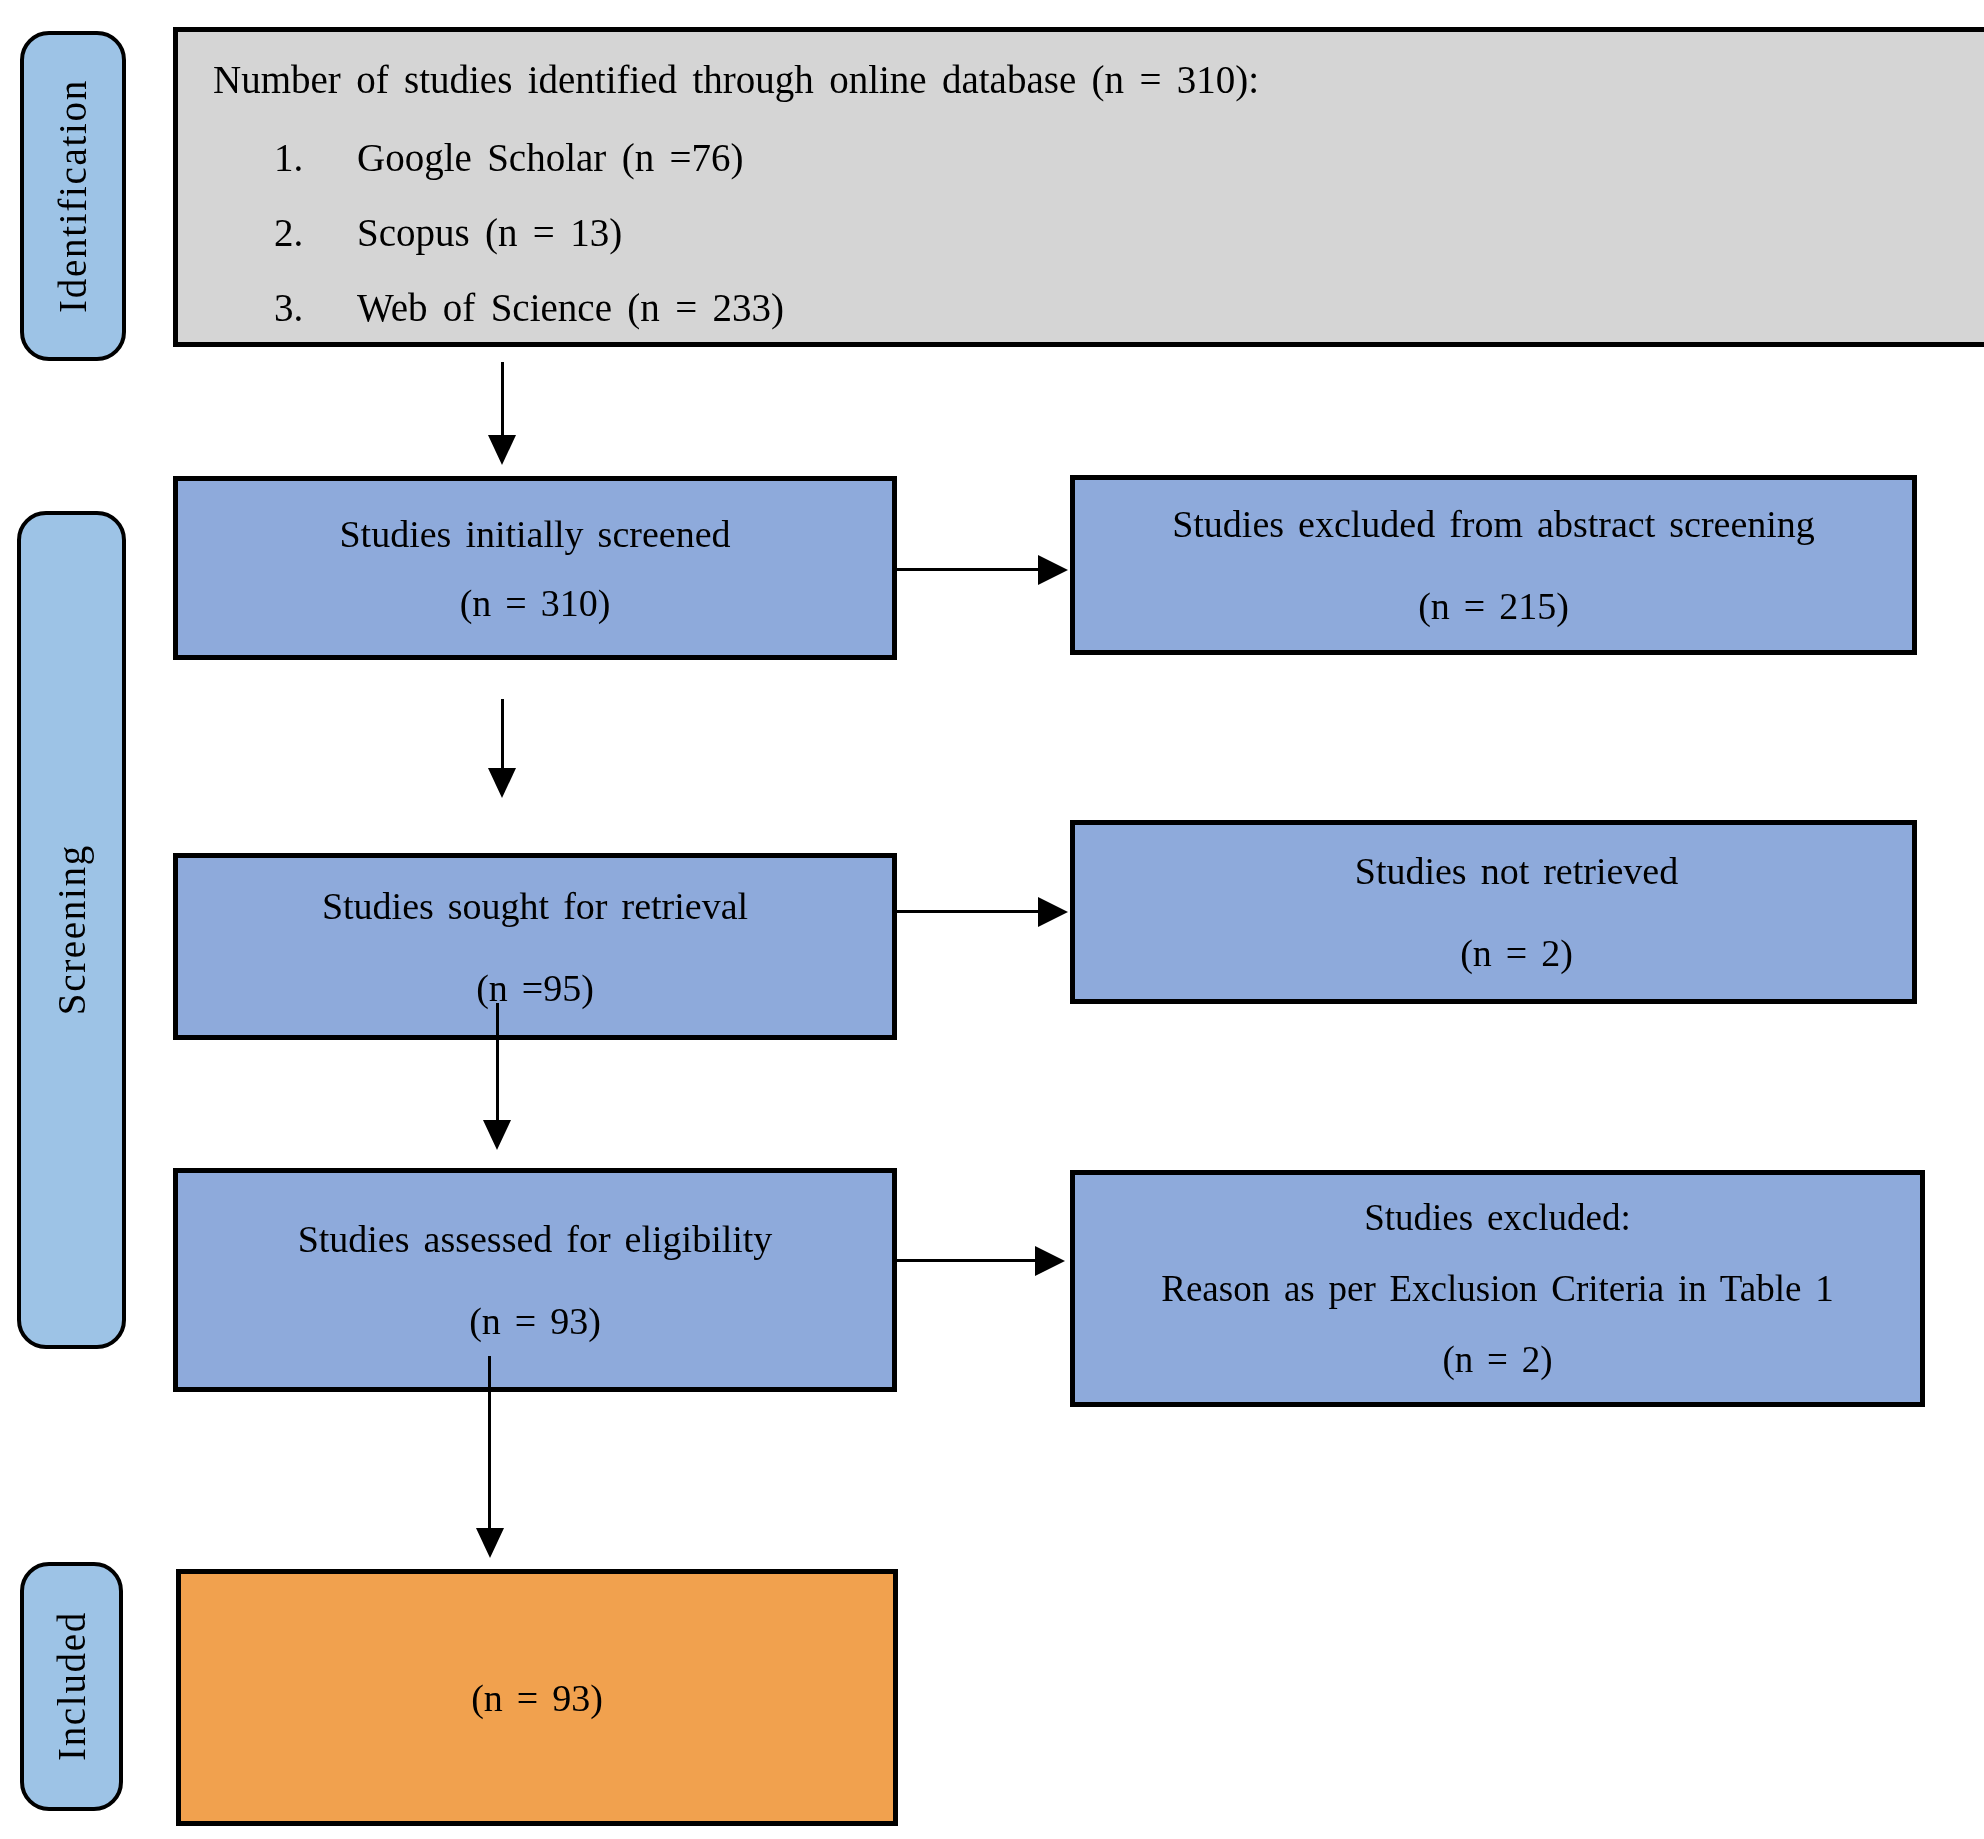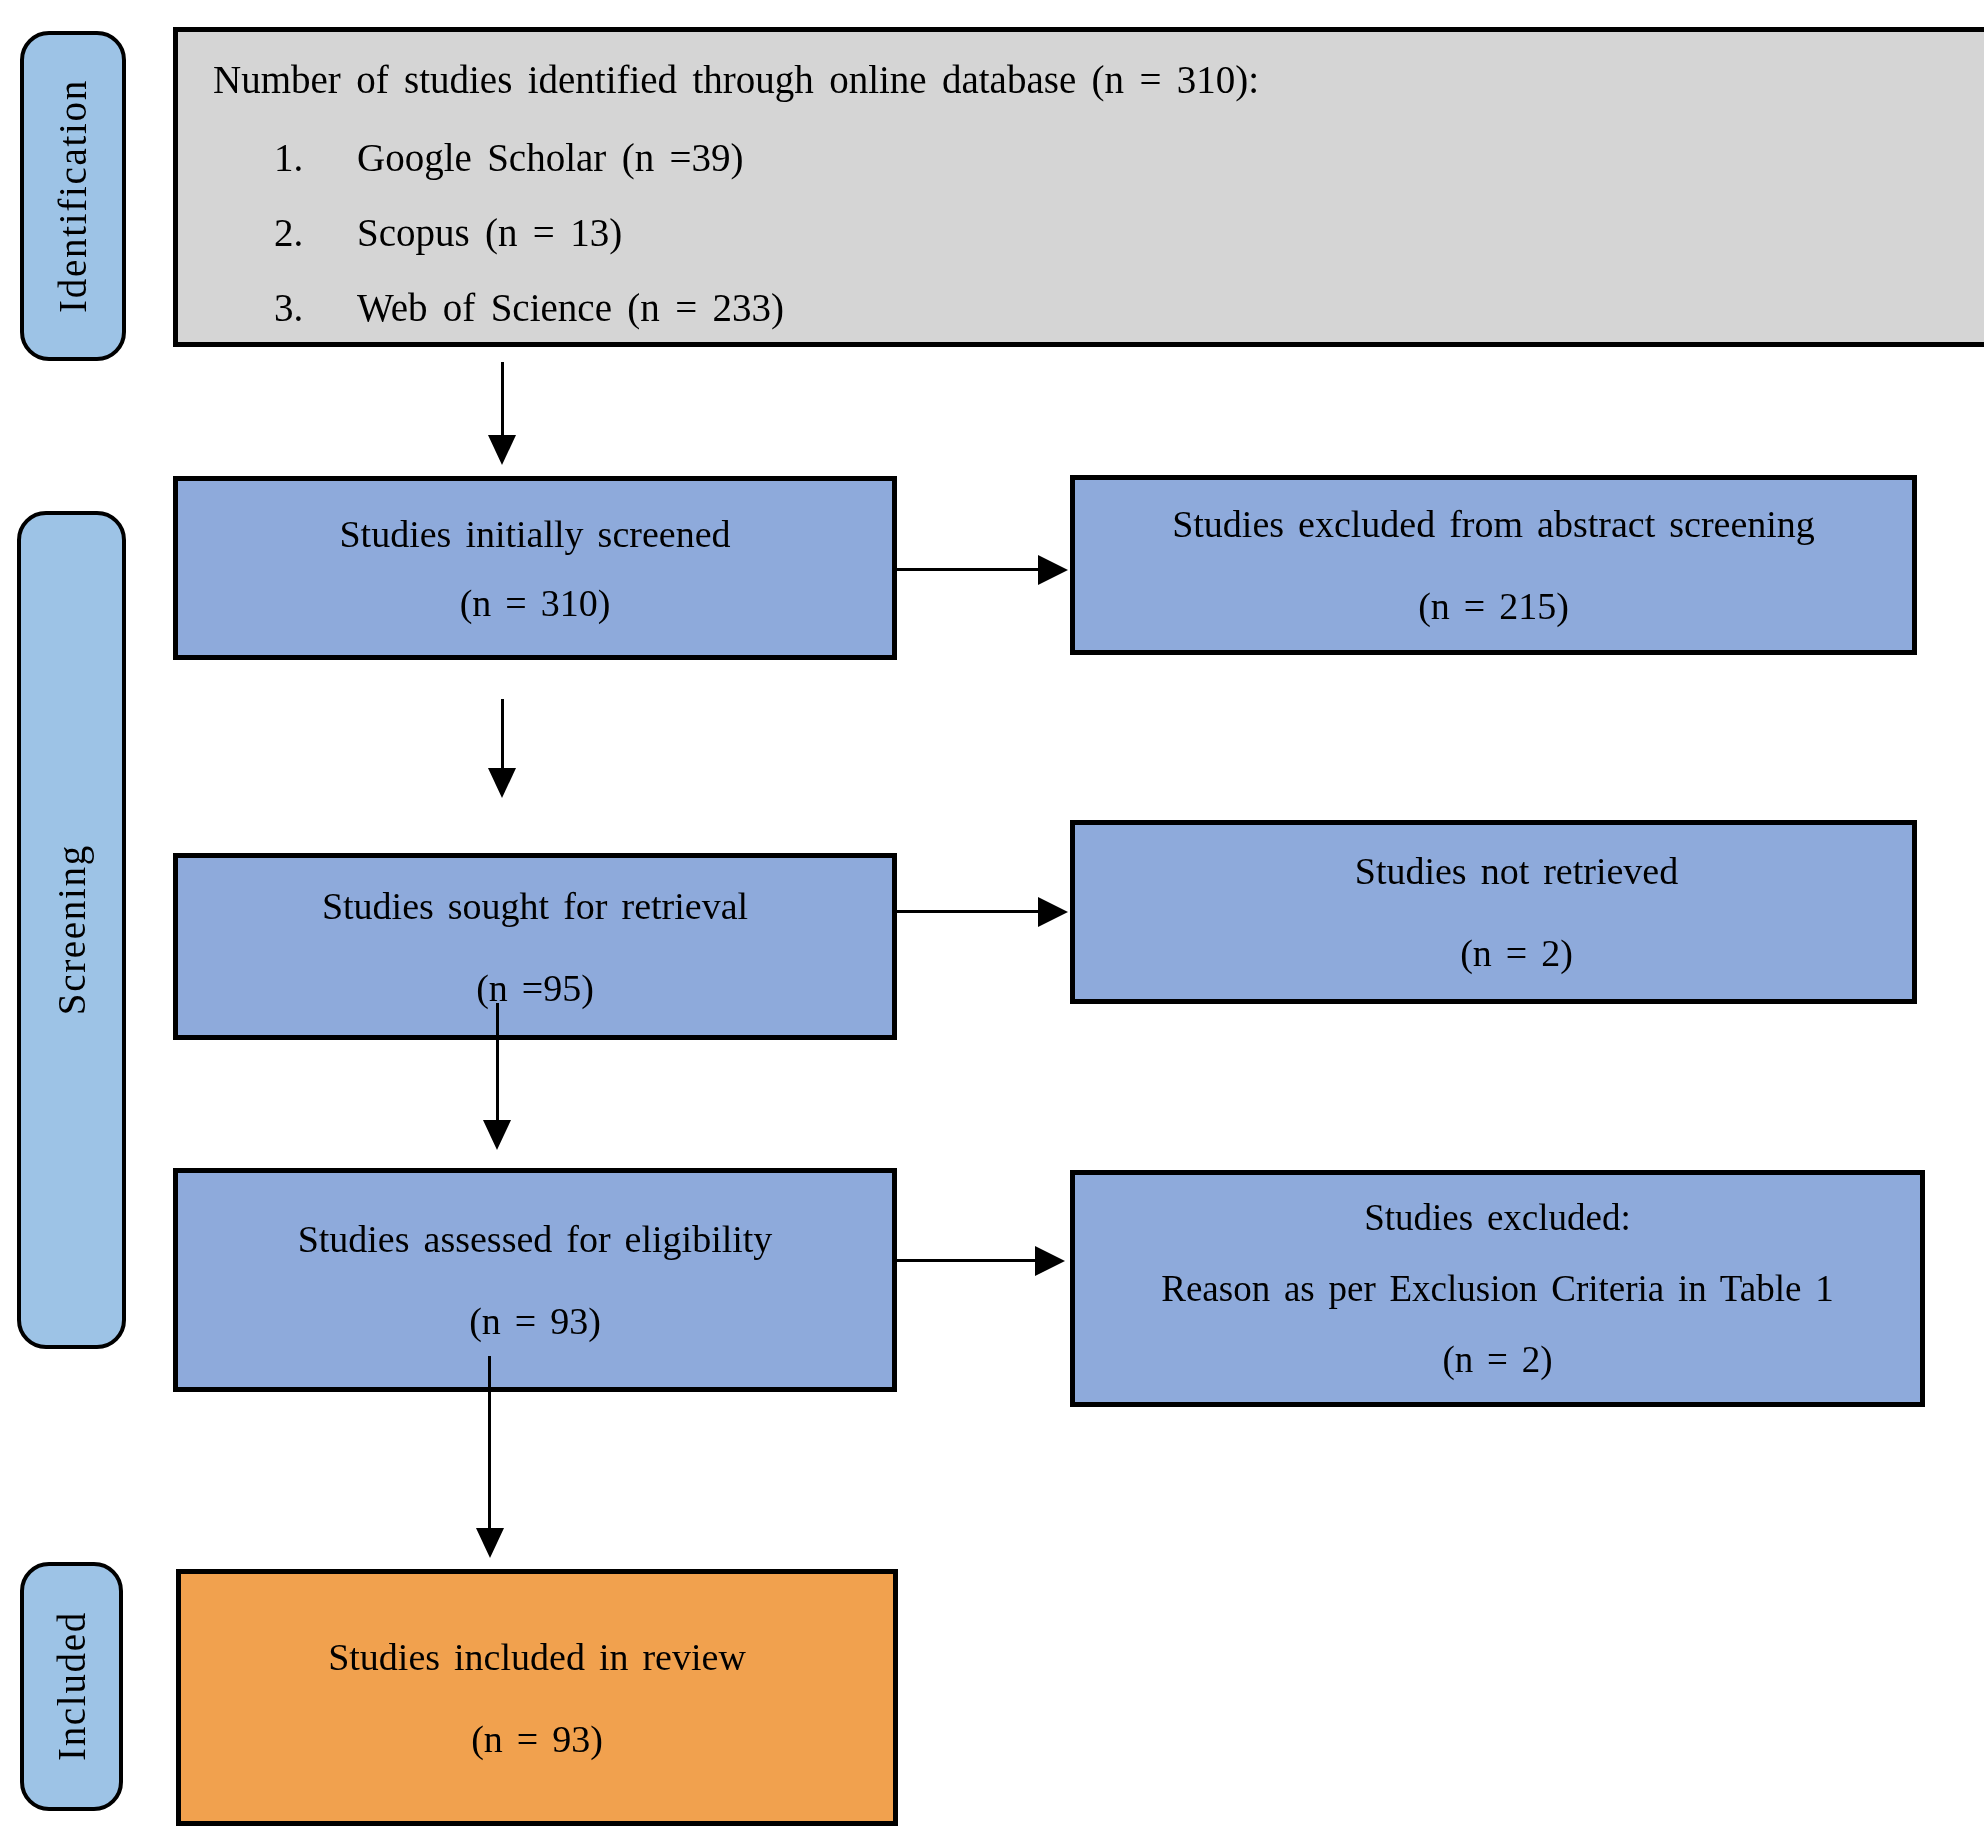--- a/index.html
+++ b/index.html
@@ -88,21 +88,21 @@
 
   <div class="stage" style="left:19.6px;top:1562px;width:103px;height:249px;">
     <span class="vtext">Included</span>
   </div>
 
   <div class="identified" style="left:173px;top:27px;width:1863px;height:320px;">
     <div class="title">Number of studies identified through online database (n = 310):</div>
     <div class="list">
       <div class="row">
         <span class="num">1.</span>
-        <span class="txt">Google Scholar (n =39)</span>
+        <span class="txt">Google Scholar (n =76)</span>
       </div>
       <div class="row">
         <span class="num">2.</span>
         <span class="txt">Scopus (n = 13)</span>
       </div>
       <div class="row">
         <span class="num">3.</span>
         <span class="txt">Web of Science (n = 233)</span>
       </div>
     </div>
@@ -133,21 +133,20 @@
     <div>(n = 93)</div>
   </div>
 
   <div class="box blue tight" style="left:1070px;top:1143px;width:855px;height:237px;margin-top:27px;">
     <div>Studies excluded:</div>
     <div>Reason as per Exclusion Criteria in Table 1</div>
     <div>(n = 2)</div>
   </div>
 
   <div class="box orange" style="left:176px;top:1569px;width:722px;height:257px;">
-    <div>Studies included in review</div>
     <div>(n = 93)</div>
   </div>
 
   <div>
     <div class="vline" style="left:501px;top:362px;height:74px;"></div>
     <div class="vhead" style="left:488px;top:435px;"></div>
   </div>
 
   <div>
     <div class="vline" style="left:501px;top:699px;height:72px;"></div>

